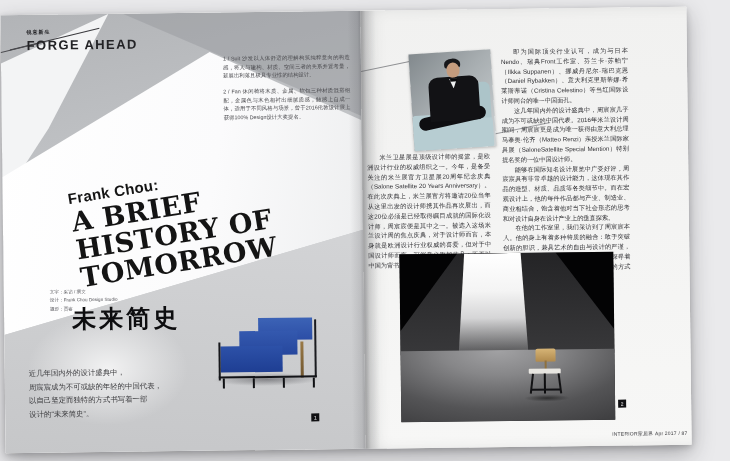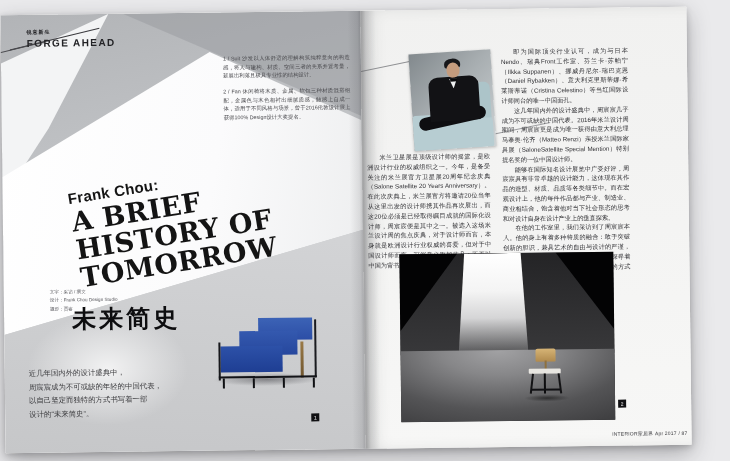--- a/index.html
+++ b/index.html
@@ -40,21 +40,21 @@
   .frame-left  { position:absolute; left:-2px; top:24px; width:2px; height:38px; background:#16171b; }
   .frame-right { position:absolute; right:0;  top:2px;  width:2px; height:58px; background:#1a1b1f; }
   .brass { position:absolute; right:13px; top:24px; width:3px; height:36px; background:linear-gradient(180deg,#9a7a46,#6f552f); }
   .rail  { position:absolute; left:-2px; top:58px; width:98px; height:2px; background:#131418; }
   .leg   { position:absolute; width:2px; height:10px; background:#0f1013; top:60px; }
   .leg.l1{ left:2px; } .leg.l2{ left:32px; } .leg.l3{ left:62px; } .leg.l4{ left:92px; }
 
   
   .forge { position:absolute; left:26px; top:14px; z-index:10; color:#232326; }
   .forge-cn { font-size:5px; font-weight:700; letter-spacing:1px; }
-  .forge-en { font-size:10px; font-weight:700; letter-spacing:1.4px; margin-top:3px; }
+  .forge-en { font-size:13px; font-weight:700; letter-spacing:1.4px; margin-top:3px; }
   .slash1 { position:absolute; left:8px;  top:24px; width:92px; height:1px; background:#3a3a3e; transform:rotate(-13deg); z-index:9; }
   .slash2 { position:absolute; left:-2px; top:32px; width:46px; height:1px; background:#4a4a4e; transform:rotate(-13deg); z-index:9; }
 
   .notes { position:absolute; left:222px; top:42px; width:127px; z-index:10;
            color:#4a4a4e; font-size:5.4px; line-height:1.6; text-align:justify; }
   .notes p { margin-bottom:7px; }
 
   .title-block { position:absolute; left:64px; top:176px; width:232px; z-index:10;
                  transform:rotate(-8.5deg); transform-origin:0 0; color:#141414; }
   .title-prefix { font-size:15px; font-weight:800; letter-spacing:.3px; margin-bottom:2px; }

